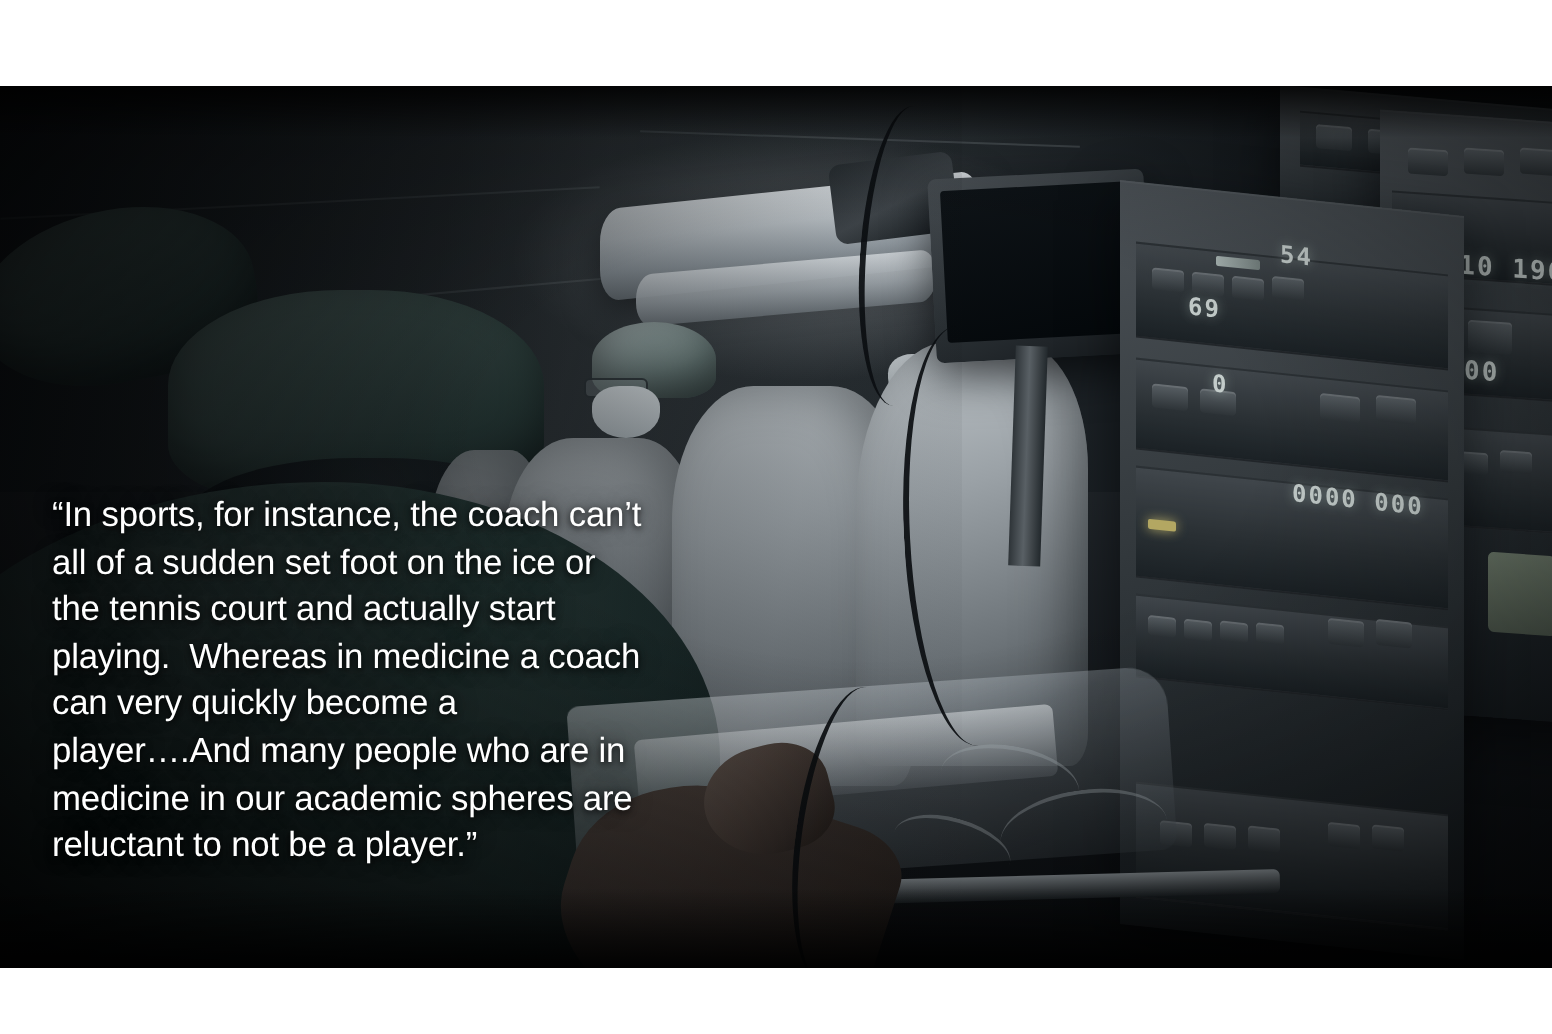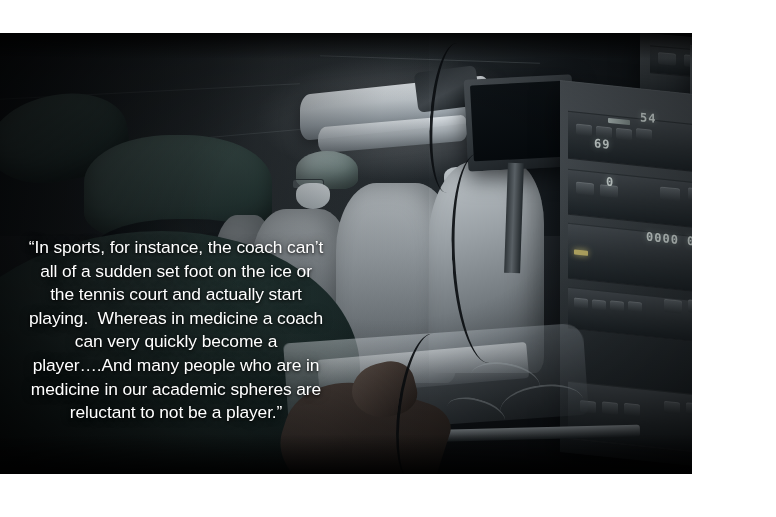--- a/index.html
+++ b/index.html
@@ -18,26 +18,25 @@
     position: relative;
     width: 776px;
     height: 517px;
     background: #ffffff;
   }
 
   
   #photo-frame {
     position: absolute;
     left: 0;
-    top: 33px;
-    width: 692px;
+    top: 43px;
+    width: 776px;
     height: 441px;
     overflow: hidden;
     background: #0c0e10;
-    text-align: center;
   }
 
   
   .scene-base {
     position: absolute;
     inset: 0;
     background:
       radial-gradient(ellipse 50% 42% at 52% 18%, rgba(206,212,216,0.55) 0%, rgba(120,128,134,0.22) 45%, rgba(0,0,0,0) 72%),
       linear-gradient(170deg, #3b4145 0%, #2a2f33 35%, #16191c 70%, #0a0c0e 100%);
   }

